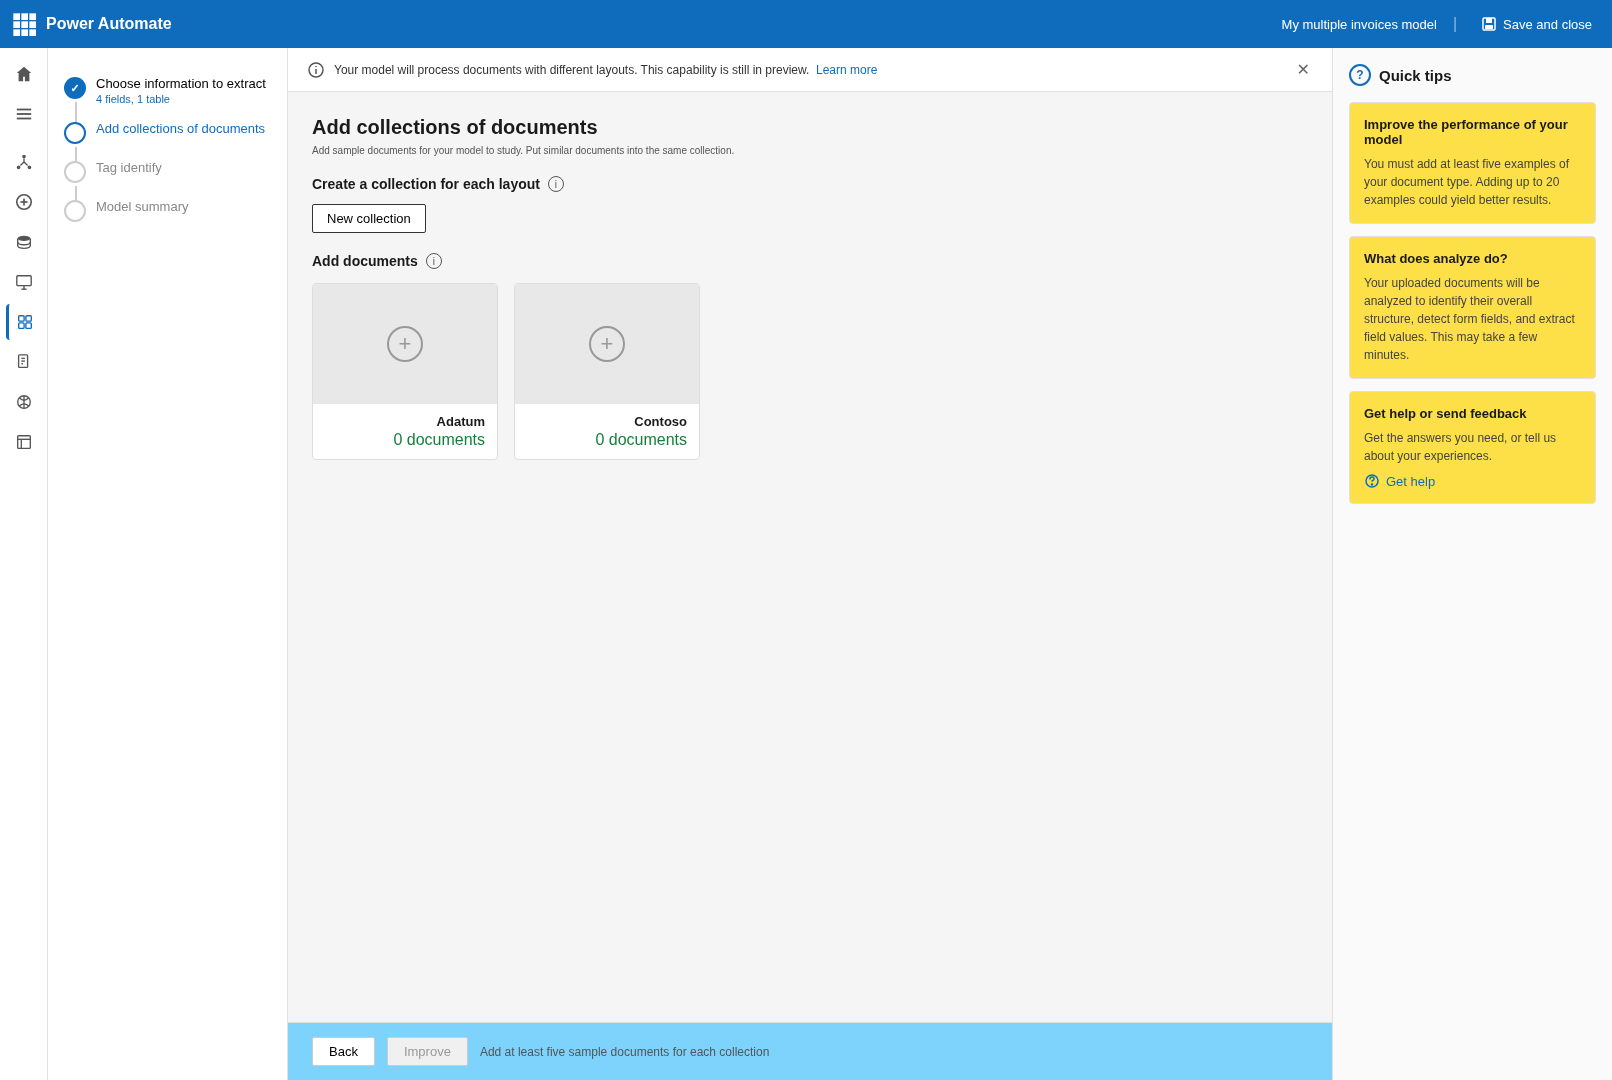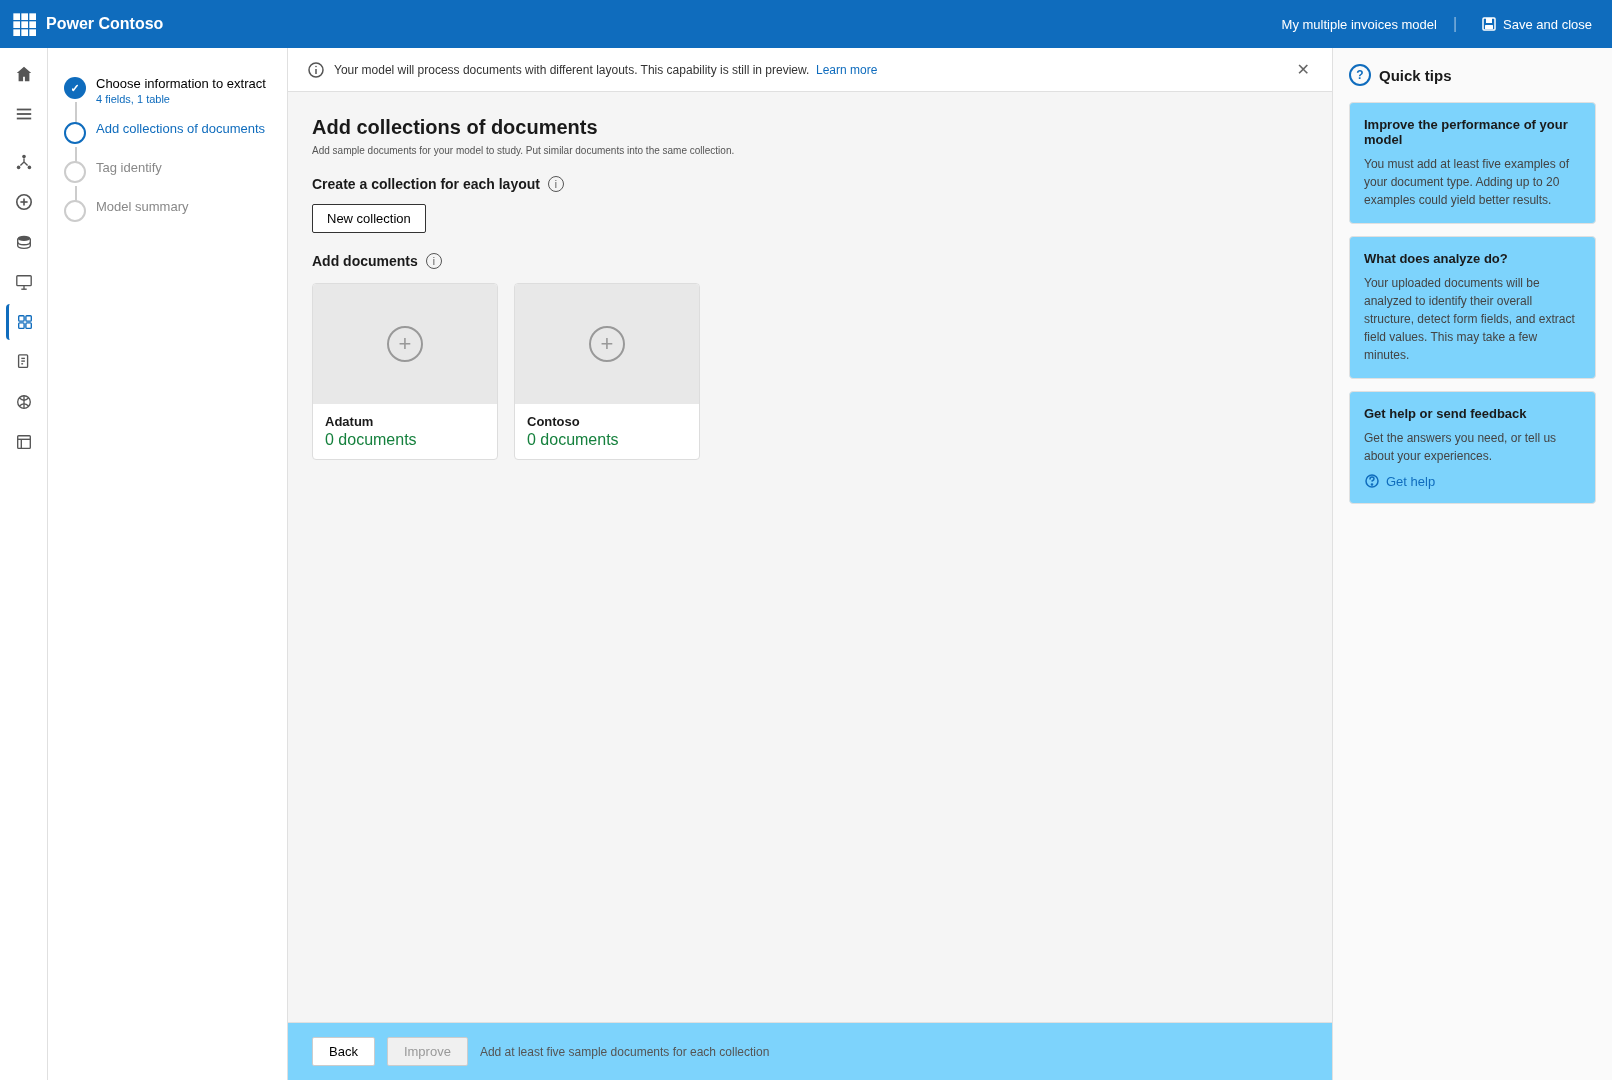--- a/index.html
+++ b/index.html
@@ -179,21 +179,21 @@
       display: flex;
       align-items: center;
       justify-content: center;
     }
     .plus-circle {
       width: 36px; height: 36px; border-radius: 50%;
       border: 2px solid #999;
       display: flex; align-items: center; justify-content: center;
       color: #999; font-size: 22px;
     }
-    .card-info { padding: 10px 12px; }
+    .card-info { padding: 10px 12px; text-align: right; }
     .card-name { font-size: 13px; font-weight: 600; color: #1a1a1a; }
     .card-docs { font-size: 16px; color: #15803d; margin-top: 2px; }
 
     
     .bottom-bar {
       background: #7dd3fc;
       border-top: 1px solid #e0e0e0;
       padding: 14px 24px;
       display: flex;
       align-items: center;
@@ -224,21 +224,21 @@
     }
     .question-icon {
       width: 22px; height: 22px; border-radius: 50%;
       border: 2px solid #0f6cbd; color: #0f6cbd;
       display: flex; align-items: center; justify-content: center;
       font-size: 12px; font-weight: 700;
     }
     .quick-tips-title { font-size: 15px; font-weight: 600; color: #1a1a1a; }
 
     .tip-card {
-      background: #7dd3fc;
+      background: #fde047;
       border: 1px solid #e0e0e0;
       border-radius: 4px;
       padding: 14px;
       margin-bottom: 12px;
     }
     .tip-card-title { font-size: 13px; font-weight: 600; color: #1a1a1a; margin-bottom: 8px; }
     .tip-card-text { font-size: 12px; color: #444; line-height: 1.5; }
 
     .get-help-link {
       display: flex; align-items: center; gap: 6px;
@@ -256,21 +256,21 @@
         <rect x="7" y="1" width="5" height="5"></rect>
         <rect x="13" y="1" width="5" height="5"></rect>
       <rect x="1" y="7" width="5" height="5"></rect>
         <rect x="7" y="7" width="5" height="5"></rect>
         <rect x="13" y="7" width="5" height="5"></rect>
       <rect x="1" y="13" width="5" height="5"></rect>
         <rect x="7" y="13" width="5" height="5"></rect>
         <rect x="13" y="13" width="5" height="5"></rect>
     </svg>
   </div>
-  <div class="top-bar-title">Power Contoso</div>
+  <div class="top-bar-title">Power Automate</div>
   <div class="top-bar-right">
     <span class="model-name">My multiple invoices model</span>
     <span class="separator">|</span>
     <button class="save-close-btn">
       <svg width="16" height="16" viewBox="0 0 16 16" fill="white">
         <rect x="2" y="2" width="12" height="12" rx="1" fill="none" stroke="white" stroke-width="1.5"></rect>
         <rect x="5" y="2" width="6" height="5" fill="white"></rect>
         <rect x="4" y="9" width="8" height="4" rx="0.5" fill="white"></rect>
       </svg>
       <span>Save and close</span>

